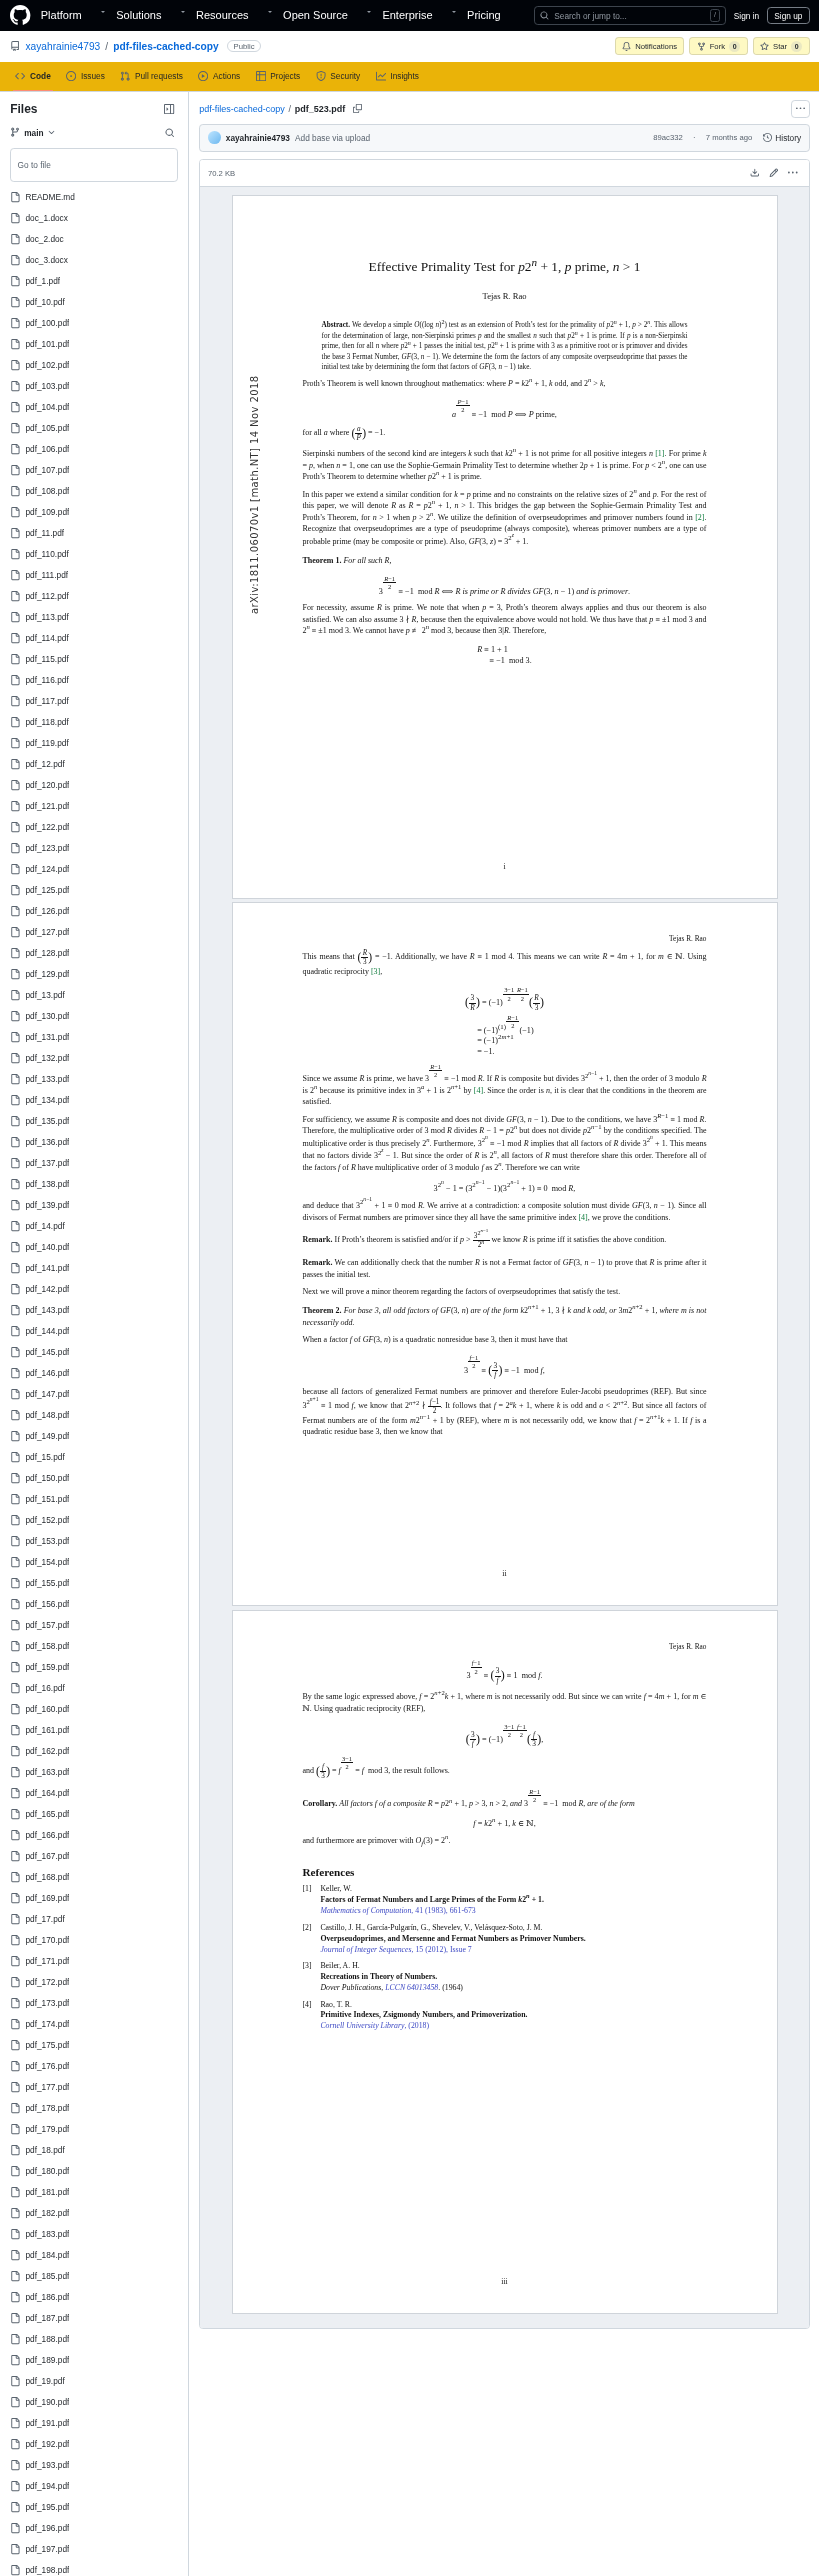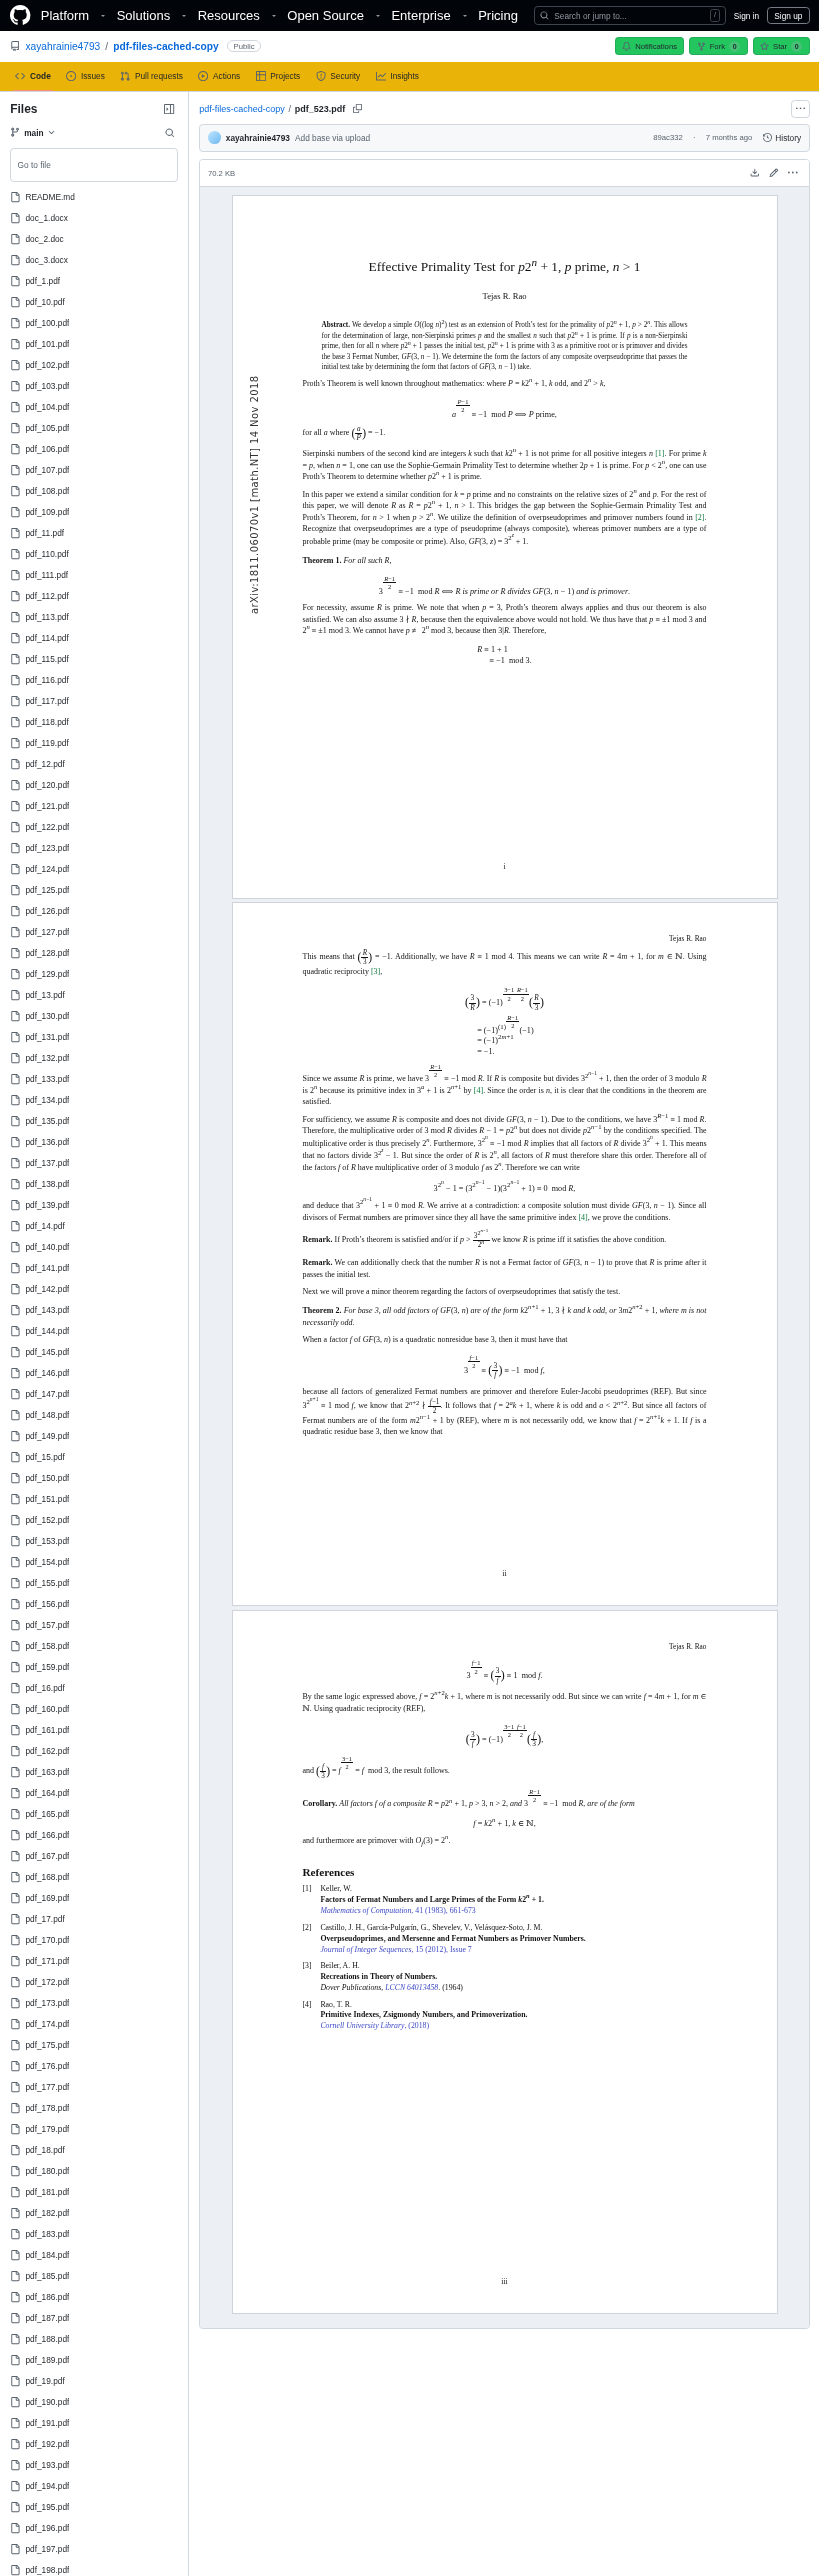--- a/index.html
+++ b/index.html
@@ -7,40 +7,40 @@
   body{width:820px;height:2576px;overflow:hidden;background:#fff;
        font-family:"Liberation Sans","DejaVu Sans",sans-serif;color:#1f2328;}
   svg{display:block;}
 
   
   .gh-header{display:flex;align-items:center;justify-content:space-between;
     background:#010409;height:31px;padding:0 10.2px;box-sizing:border-box;}
   .gh-left{display:flex;align-items:center;gap:10.2px;}
   .logo svg{fill:#fff;}
   .gh-nav{display:flex;gap:11.5px;}
-  .nav-item{color:#fff;font-size:13px;display:flex;align-items:center;gap:12px;cursor:pointer;text-decoration:none;}
+  .nav-item{color:#fff;font-size:11px;display:flex;gap:19px;cursor:pointer;text-decoration:none;}
   .caret{width:0;height:0;border-left:2.2px solid transparent;border-right:2.2px solid transparent;border-top:2.6px solid #9198a1;margin-top:1.3px;}
   .gh-right{display:flex;align-items:center;gap:7.7px;}
   .gh-search{display:flex;align-items:center;gap:5.1px;width:192px;height:19px;border:0.6px solid #3d444d;
     border-radius:3.8px;padding:0 5.1px;color:#9198a1;font-size:8.3px;box-sizing:border-box;cursor:text;}
   .gh-search svg{fill:#9198a1;}
   .slash{margin-left:auto;border:0.6px solid #3d444d;border-radius:2.6px;font-size:7px;padding:0 3.2px;line-height:10.2px;color:#9198a1;}
   .signin{color:#fff;font-size:8.3px;text-decoration:none;}
   .signup{color:#fff;font-size:8.3px;border:0.6px solid #767d86;border-radius:3.8px;padding:2.6px 6.4px;text-decoration:none;}
 
   
   .repo-head{display:flex;align-items:center;justify-content:space-between;padding:6.4px 10.2px;background:#fff;}
   .repo-left{display:flex;align-items:center;gap:5.1px;font-size:10.2px;}
   .repo-left svg{fill:#59636e;}
   .repo-owner{color:#0969da;text-decoration:none;}
   .repo-sep{color:#59636e;}
   .repo-name{color:#0969da;font-weight:600;text-decoration:none;}
   .badge{font-size:7.7px;color:#59636e;border:0.6px solid #d0d7de;border-radius:638px;padding:0.6px 5.1px;margin-left:3.8px;}
   .repo-actions{display:flex;gap:5.1px;}
-  .btn{display:flex;align-items:center;gap:3.8px;font-size:7.7px;font-weight:500;color:#24292f;background:#22c55e;
+  .btn{display:flex;align-items:center;gap:3.8px;font-size:7.7px;font-weight:500;color:#24292f;background:#fef9c3;
     border:0.6px solid rgba(31,35,40,.15);border-radius:3.8px;padding:0 6.4px;height:18px;box-sizing:border-box;cursor:pointer;}
   .btn svg{fill:#59636e;}
   .count{background:rgba(175,184,193,.25);border-radius:638px;font-size:7px;padding:0 3.8px;line-height:11px;font-weight:600;}
 
   
   .repo-tabs{display:flex;padding:0 7.7px;border-bottom:0.6px solid #d0d7de;background:#eab308;}
   .tab{display:flex;align-items:center;gap:4.5px;font-size:8.3px;color:#1f2328;padding:0 7.7px;height:29px;position:relative;cursor:pointer;}
   .tab svg{fill:#59636e;}
   .tab.active{font-weight:600;}
   .tab.active:after{content:"";position:absolute;left:5.1px;right:5.1px;bottom:-0.6px;height:1.3px;background:#fd8c73;border-radius:1.9px;}

